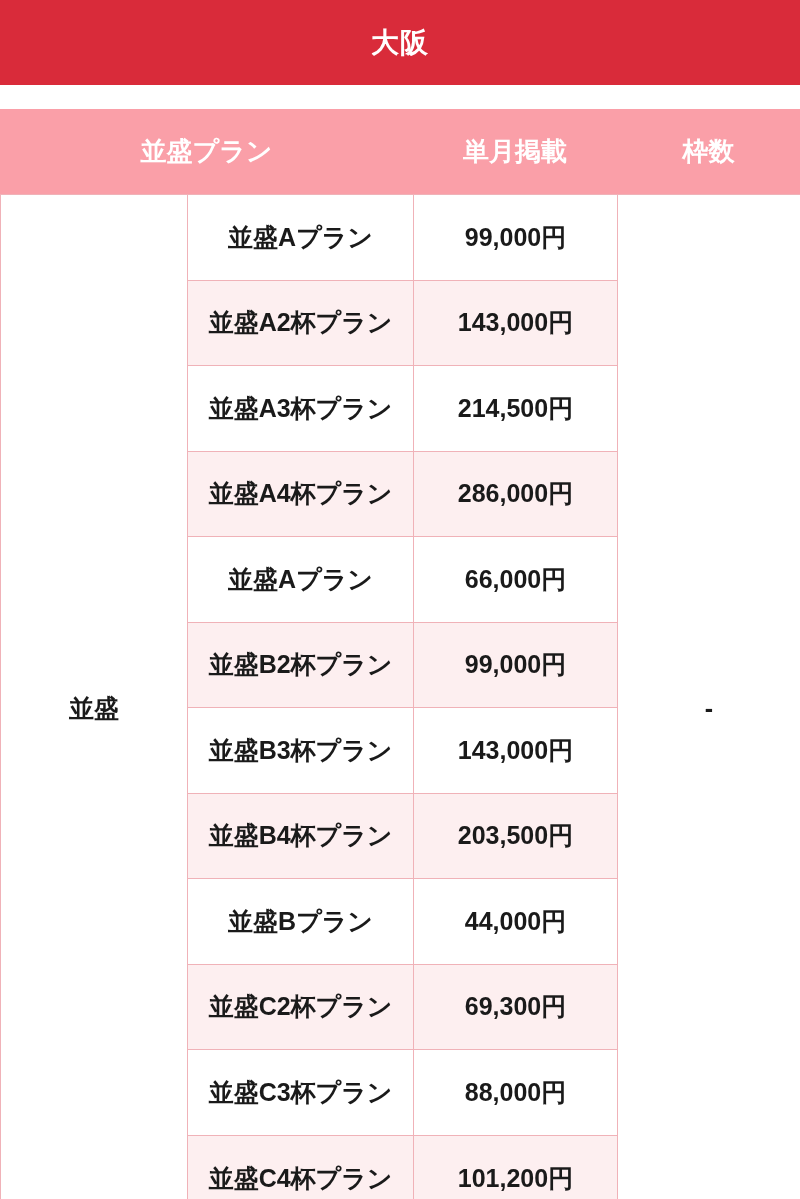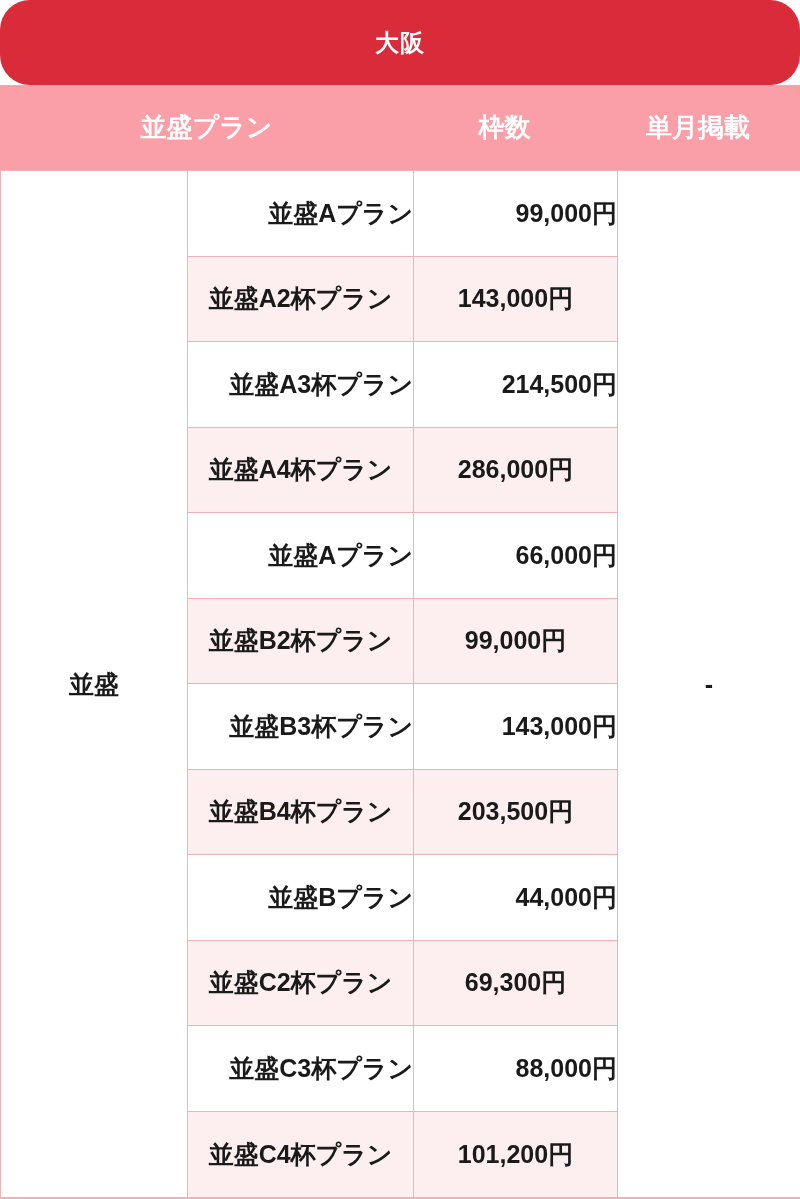--- a/index.html
+++ b/index.html
@@ -21,36 +21,36 @@
     height: 1199px;
     overflow: hidden;
     background: var(--white);
   }
   .title-bar {
     width: 800px;
     height: 85px;
     background: var(--red);
     color: #ffffff;
     font-weight: bold;
-    font-size: 24px;
+    font-size: 28px;
     display: flex;
     align-items: center;
     justify-content: center;
     letter-spacing: 1px;
-    border-radius: 30px;
   }
   .subheader {
     width: 800px;
     height: 85px;
     background: var(--pink);
     color: #ffffff;
     font-weight: bold;
     font-size: 26px;
     display: flex;
     align-items: stretch;
+    margin-top: 24px;
   }
   .subheader .h {
     display: flex;
     align-items: center;
     justify-content: center;
   }
   .h-plan  { width: 413px; }
   .h-price { width: 204px; }
   .h-slots { width: 183px; }
 
@@ -78,33 +78,33 @@
     font-size: 26px;
     border-left: none;
     margin-top: 25px;
   }
   td.slots {
     background: var(--white);
     font-size: 26px;
     border-right: none;
   }
   tr.alt td.plan, tr.alt td.price { background: var(--alt); margin-top: 24px; }
-  tr:not(.alt) td.plan, tr:not(.alt) td.price { background: var(--white); text-align: right; }
+  tr:not(.alt) td.plan, tr:not(.alt) td.price { background: var(--white); }
 </style>
 </head>
 <body>
 
 <div class="page">
 
   <div class="title-bar">大阪</div>
 
   <div class="subheader">
     <div class="h h-plan">並盛プラン</div>
+    <div class="h h-price">単月掲載</div>
     <div class="h h-slots">枠数</div>
-    <div class="h h-price">単月掲載</div>
   </div>
 
   <table class="body">
     <colgroup>
       <col style="width:187px">
       <col style="width:226px">
       <col style="width:204px">
       <col style="width:183px">
     </colgroup>
     <tbody id="tbody">

